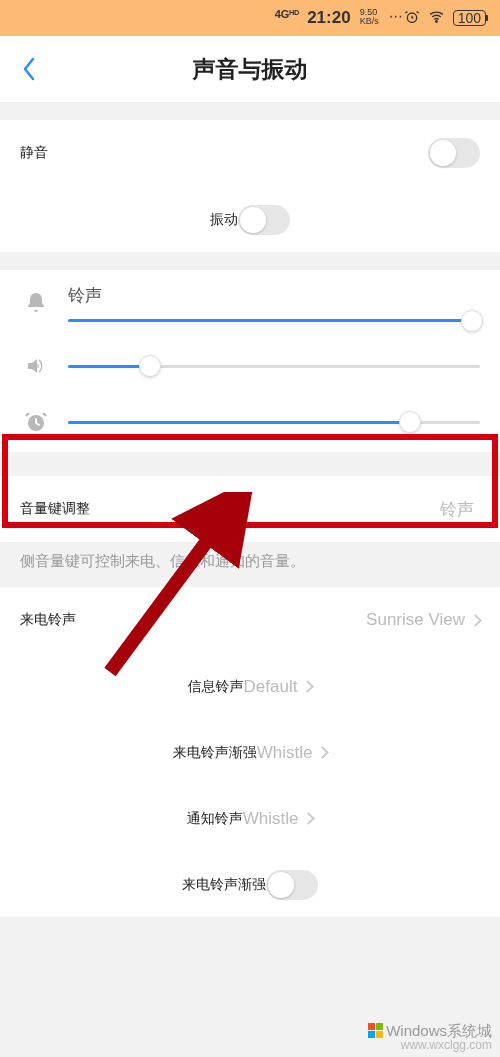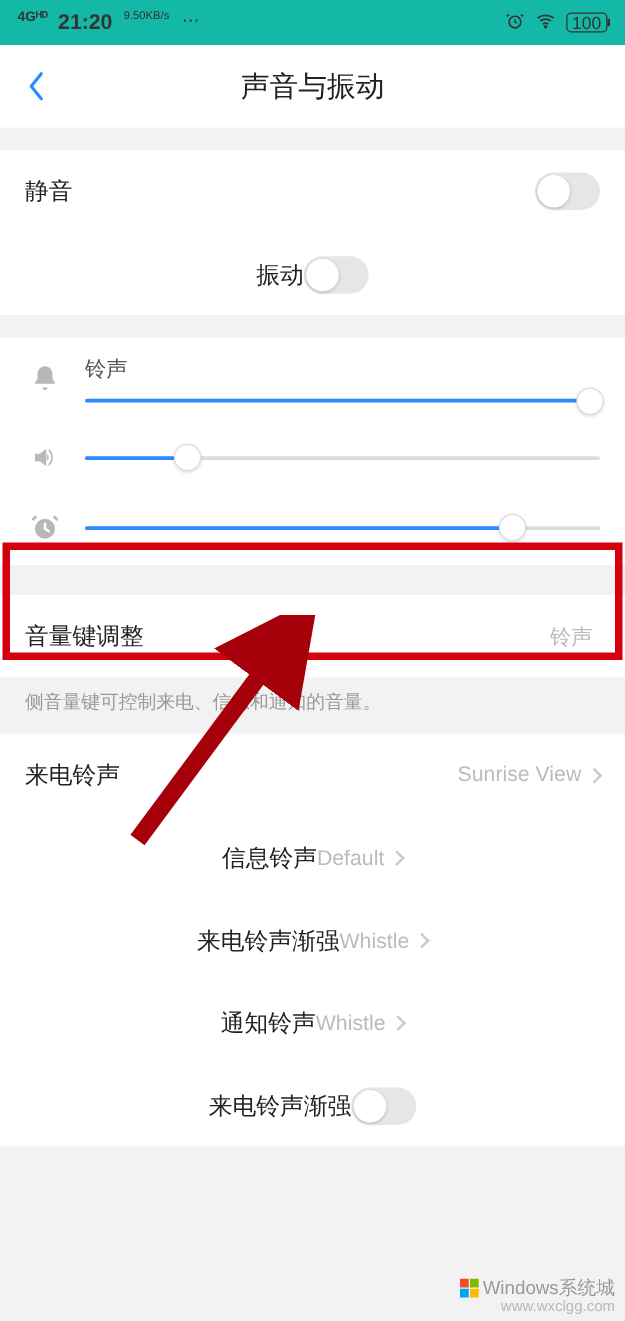--- a/index.html
+++ b/index.html
@@ -1,35 +1,35 @@
 <!DOCTYPE html>
 <html><head>
 <meta charset="utf-8">
 <style>
 * { margin: 0; padding: 0; box-sizing: border-box; }
 html, body { width: 500px; height: 1057px; overflow: hidden; font-family: -apple-system, "Helvetica Neue", Arial, sans-serif; background: #f2f2f2; color: #222; }
-.status-bar { height: 36px; background: #14b8a6; display: flex; align-items: center; padding: 0 14px; justify-content: space-between; font-size: 13px; color: #333; }
+.status-bar { height: 36px; background: #fdba74; display: flex; align-items: center; padding: 0 14px; justify-content: flex-end; font-size: 13px; color: #333; }
 .sb-left { display: flex; align-items: flex-start; gap: 6px; }
 .sig { font-size: 11px; font-weight: 600; }
 .time-lbl { font-size: 17px; font-weight: 700; margin-left: 2px; }
-.netspeed { font-size: 9px; line-height: 9px; margin-left: 3px; display: flex; flex-direction: row; justify-content: center; }
+.netspeed { font-size: 9px; line-height: 9px; margin-left: 3px; display: flex; flex-direction: column; justify-content: center; }
 .dots { font-size: 14px; letter-spacing: 1px; margin-left: 4px; }
 .sb-right { display: flex; align-items: center; gap: 8px; }
 .batt { border: 1.5px solid #333; border-radius: 4px; padding: 0 4px; font-size: 14px; line-height: 14px; position: relative; }
 .batt::after { content: ""; position: absolute; right: -3px; top: 4px; width: 2px; height: 6px; background: #333; border-radius: 0 1px 1px 0; }
 
 .nav { height: 66px; background: #fff; display: flex; align-items: center; justify-content: center; position: relative; }
 .back { position: absolute; left: 14px; top: 50%; transform: translateY(-50%); width: 30px; height: 30px; display: flex; align-items: center; justify-content: center; }
-.title { font-size: 23px; font-weight: 400; color: #222; }
+.title { font-size: 23px; font-weight: 700; color: #222; }
 
 .sep { height: 18px; background: #f2f2f2; }
 .list { background: #fff; }
 .row { display: flex; align-items: center; justify-content: space-between; padding: 0 20px; min-height: 66px; border-bottom: none; }
 .row + .row { border-top: 0.5px solid transparent; justify-content: center; }
-.row .label { font-size: 19px; color: #222; }
+.row .label { font-size: 14px; color: #222; }
 .row .value { font-size: 17px; color: #bbb; margin-right: 6px; }
 .row .right { display: flex; align-items: center; }
 
 .toggle { width: 52px; height: 30px; background: #e6e6e6; border-radius: 15px; position: relative; }
 .toggle .knob { width: 26px; height: 26px; background: #fff; border-radius: 50%; position: absolute; top: 2px; left: 2px; box-shadow: 0 1px 3px rgba(0,0,0,0.2); }
 
 .slider-section { background: #fff; }
 .slider-row { display: flex; align-items: center; padding: 14px 20px 18px 20px; gap: 16px; position: relative; }
 .slider-icon { width: 32px; display: flex; justify-content: center; color: #b8b8b8; flex-shrink: 0; }
 .slider-content { flex: 1; }

